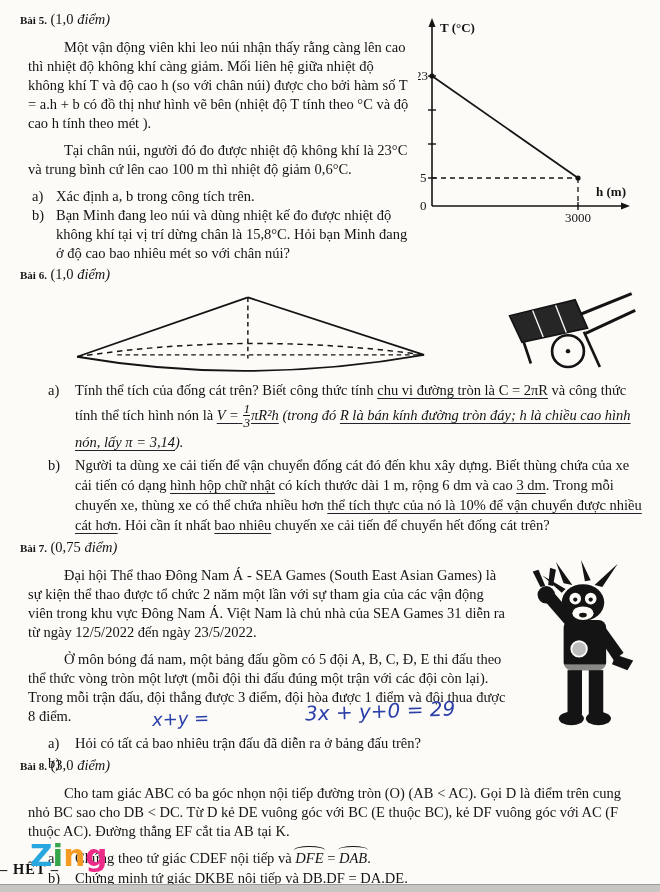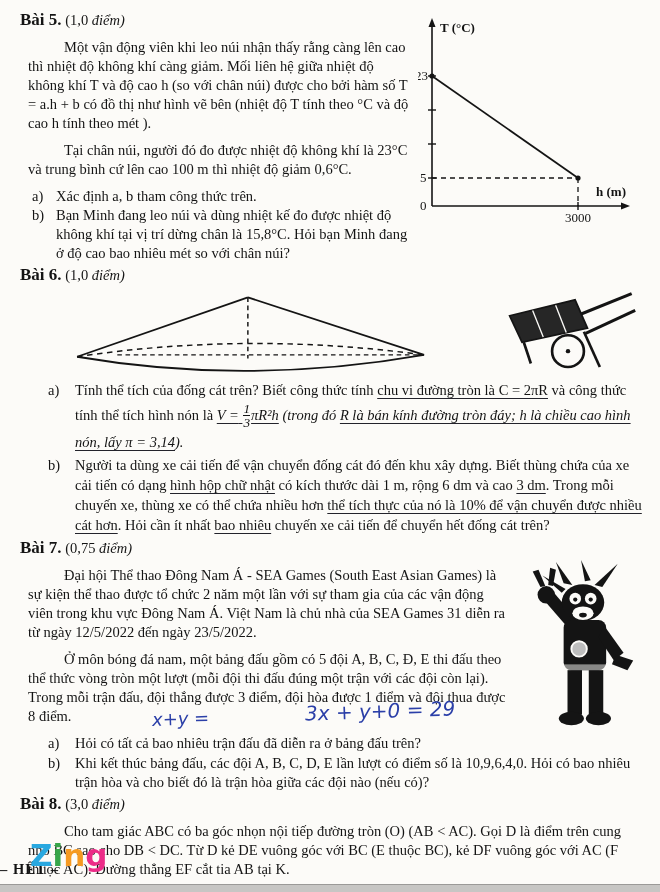--- a/index.html
+++ b/index.html
@@ -1,19 +1,19 @@
 <!DOCTYPE html>
 <html><head>
 <meta charset="utf-8">
 <style>
   html,body{margin:0;padding:0;background:#e8e8e6;}
   .page{position:relative;width:660px;height:892px;background:#fcfbf8;overflow:hidden;
         font-family:"Liberation Serif",serif;font-size:14.5px;line-height:19px;color:#141414;}
   .content{padding:10px 12px 0 20px;}
-  .btitle{font-weight:bold;font-size:17px;}
+  .btitle{font-weight:bold;font-size:11px;}
   .pts{font-weight:normal;}
   .pts .iw{font-style:italic;}
   p{margin:8px;}
   .ind{text-indent:36px;}
   .item{position:relative;padding-left:55px;margin-top:1px;}
   .item .mk{position:absolute;left:28px;}
   .item5{position:relative;padding-left:36px;}
   .item5 .mk{position:absolute;left:12px;}
   .u{text-decoration:underline;text-decoration-thickness:1.4px;text-underline-offset:3px;text-decoration-color:#23232b;}
   .it{font-style:italic;}
@@ -55,21 +55,21 @@
     <div class="b5">
       <div class="b5-left">
         <div>
           <span class="btitle">Bài 5.</span>
           <span class="pts"><span>(1,0 </span><span class="iw">điểm)</span></span>
         </div>
         <p class="ind">Một vận động viên khi leo núi nhận thấy rằng càng lên cao thì nhiệt độ không khí càng giảm. Mối liên hệ giữa nhiệt độ không khí T và độ cao h (so với chân núi) được cho bởi hàm số T = a.h + b có đồ thị như hình vẽ bên (nhiệt độ T tính theo °C và độ cao h tính theo mét ).</p>
         <p class="ind">Tại chân núi, người đó đo được nhiệt độ không khí là 23°C và trung bình cứ lên cao 100 m thì nhiệt độ giảm 0,6°C.</p>
         <div class="item5">
           <span class="mk">a)</span>
-          <span>Xác định a, b tham công thức trên.</span>
+          <span>Xác định a, b trong công tích trên.</span>
         </div>
         <div class="item5">
           <span class="mk">b)</span>
           <span>Bạn Minh đang leo núi và dùng nhiệt kế đo được nhiệt độ không khí tại vị trí dừng chân là 15,8°C. Hỏi bạn Minh đang ở độ cao bao nhiêu mét so với chân núi?</span>
         </div>
       </div>
 
       <div class="b5-right">
         <svg class="graph-svg" width="230" height="214" viewBox="0 0 230 214">
 
@@ -182,21 +182,20 @@
       </svg>
 
       <p class="ind">Đại hội Thể thao Đông Nam Á - SEA Games (South East Asian Games) là sự kiện thể thao được tổ chức 2 năm một lần với sự tham gia của các vận động viên trong khu vực Đông Nam Á. Việt Nam là chủ nhà của SEA Games 31 diễn ra từ ngày 12/5/2022 đến ngày 23/5/2022.</p>
       <p class="ind">Ở môn bóng đá nam, một bảng đấu gồm có 5 đội A, B, C, Đ, E thi đấu theo thể thức vòng tròn một lượt (mỗi đội thi đấu đúng một trận với các đội còn lại). Trong mỗi trận đấu, đội thắng được 3 điểm, đội hòa được 1 điểm và đội thua được 8 điểm.</p>
       <div class="item">
         <span class="mk">a)</span>
         <span>Hỏi có tất cả bao nhiêu trận đấu đã diễn ra ở bảng đấu trên?</span>
       </div>
       <div class="item">
         <span class="mk">b)</span>
-        <span>Khi kết thúc bảng đấu, các đội A, B, C, D, E lần lượt có điểm số là 10,9,6,4,0. Hỏi có bao nhiêu trận hòa và cho biết đó là trận hòa giữa các đội nào (nếu có)?</span>
       </div>
       <div style="clear:both;"></div>
     </div>
 
     <div style="margin-top:2px;">
       <div>
         <span class="btitle">Bài 8.</span>
         <span class="pts"><span>(3,0 </span><span class="iw">điểm)</span></span>
       </div>
       <p class="ind">Cho tam giác ABC có ba góc nhọn nội tiếp đường tròn (O) (AB &lt; AC). Gọi D là điểm trên cung nhỏ BC sao cho DB &lt; DC. Từ D kẻ DE vuông góc với BC (E thuộc BC), kẻ DF vuông góc với AC (F thuộc AC). Đường thẳng EF cắt tia AB tại K.</p>

